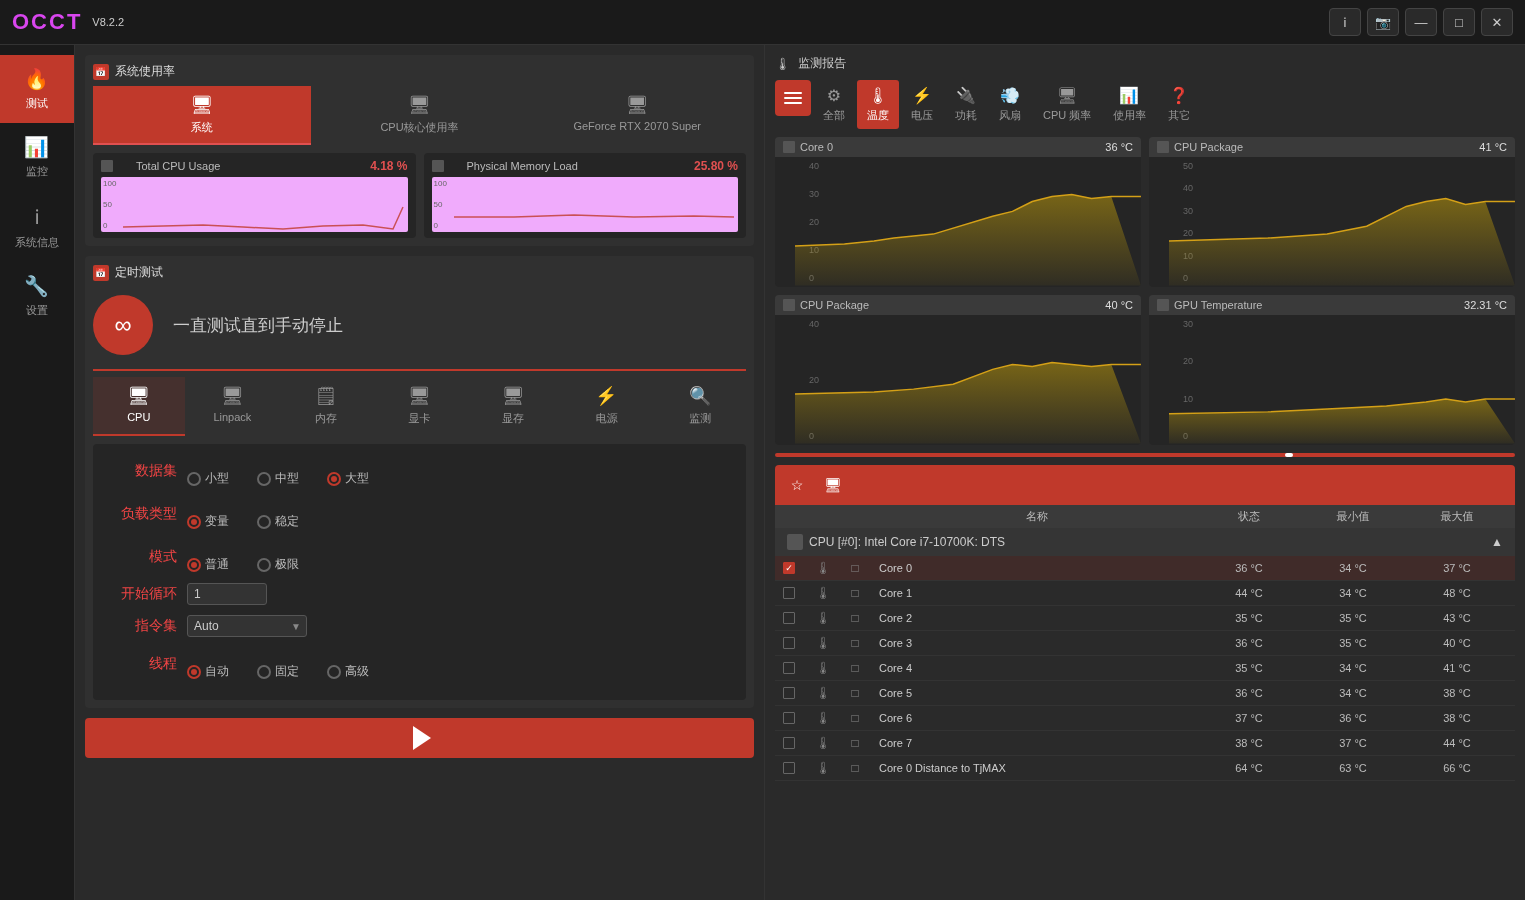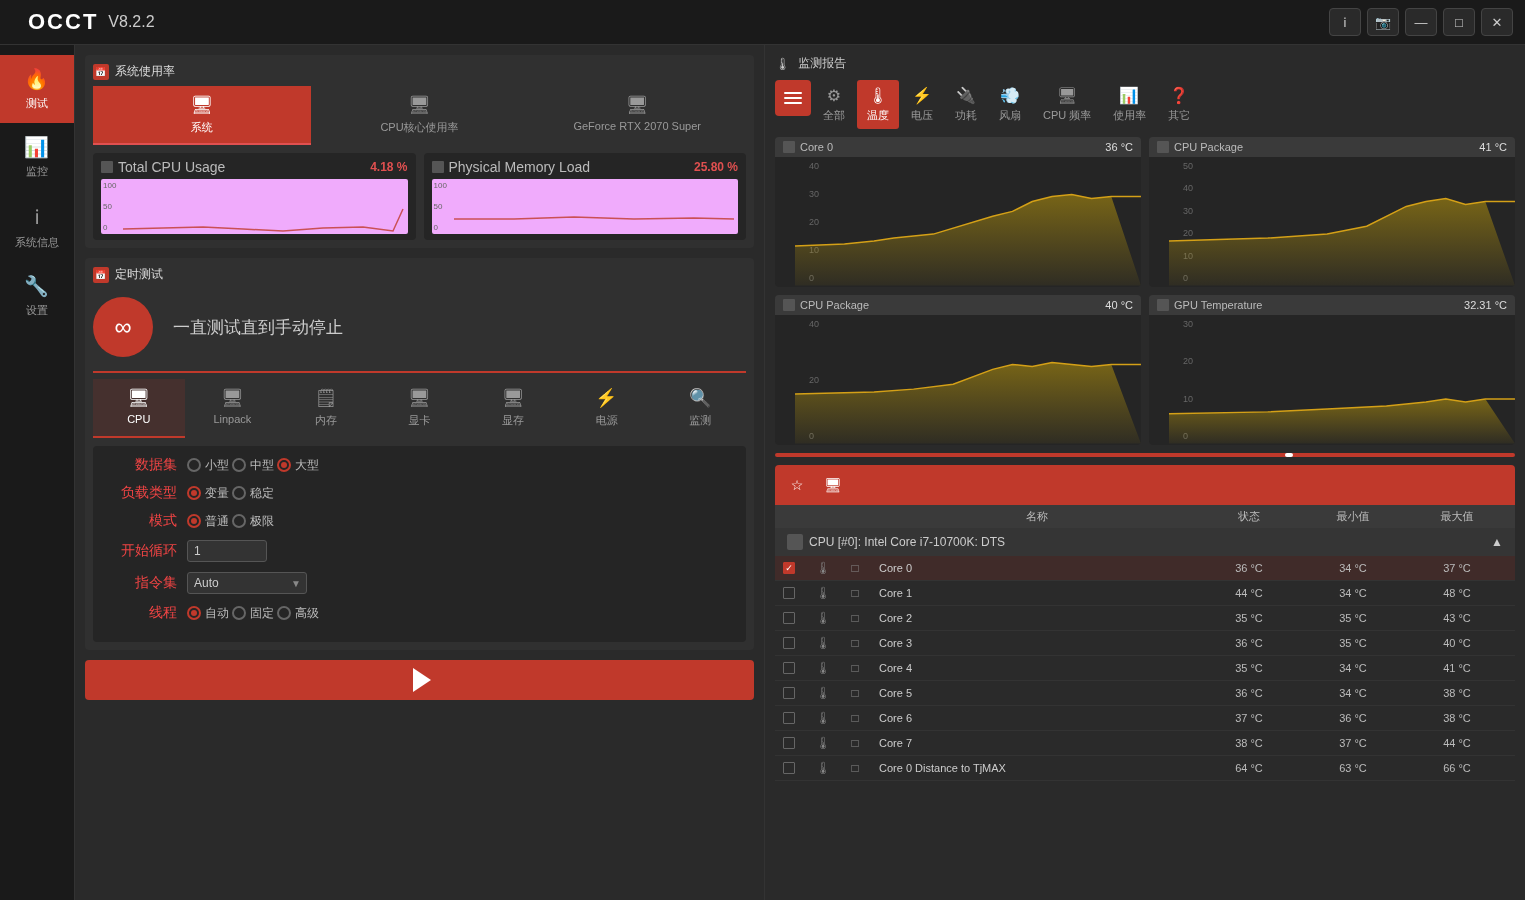--- a/index.html
+++ b/index.html
@@ -21,24 +21,24 @@
       align-items: center;
       padding: 0 12px;
       border-bottom: 1px solid #333;
     }
     .titlebar-logo {
       color: #fff;
       font-size: 22px;
       font-weight: 900;
       letter-spacing: 2px;
     }
-    .titlebar-logo span.red { color: #ffffff; margin-left: 16px; }
+    .titlebar-logo span.red { color: #d946ef; }
     .titlebar-version {
       color: #ccc;
-      font-size: 16px;
+      font-size: 11px;
       margin-left: 10px;
     }
     .titlebar-controls {
       margin-left: auto;
       display: flex;
       gap: 6px;
       align-items: center;
     }
     .titlebar-btn {
       width: 32px;
@@ -174,23 +174,23 @@
     }
     .stat-header {
       display: flex;
       align-items: center;
       justify-content: space-between;
       margin-bottom: 4px;
     }
     .stat-label {
       display: flex;
       align-items: center;
-      gap: 5px;
+      gap: 23px;
       color: #bbb;
-      font-size: 14px;
+      font-size: 11px;
     }
     .stat-label .icon-sq {
       width: 12px;
       height: 12px;
       background: #555;
       border-radius: 1px;
     }
     .stat-value {
       color: #e05050;
       font-size: 12px;
@@ -289,21 +289,22 @@
     }
     .form-label {
       width: 70px;
       color: #ef4444;
       font-size: 14px;
       text-align: right;
       flex-shrink: 0;
     }
     .radio-group {
       display: flex;
-      gap: 3px;
+      gap: 28px;
+      margin-top: 16px;
     }
     .radio-item {
       display: flex;
       align-items: center;
       gap: 4px;
       cursor: pointer;
       color: #bbb;
       font-size: 12px;
     }
     .radio-circle {

